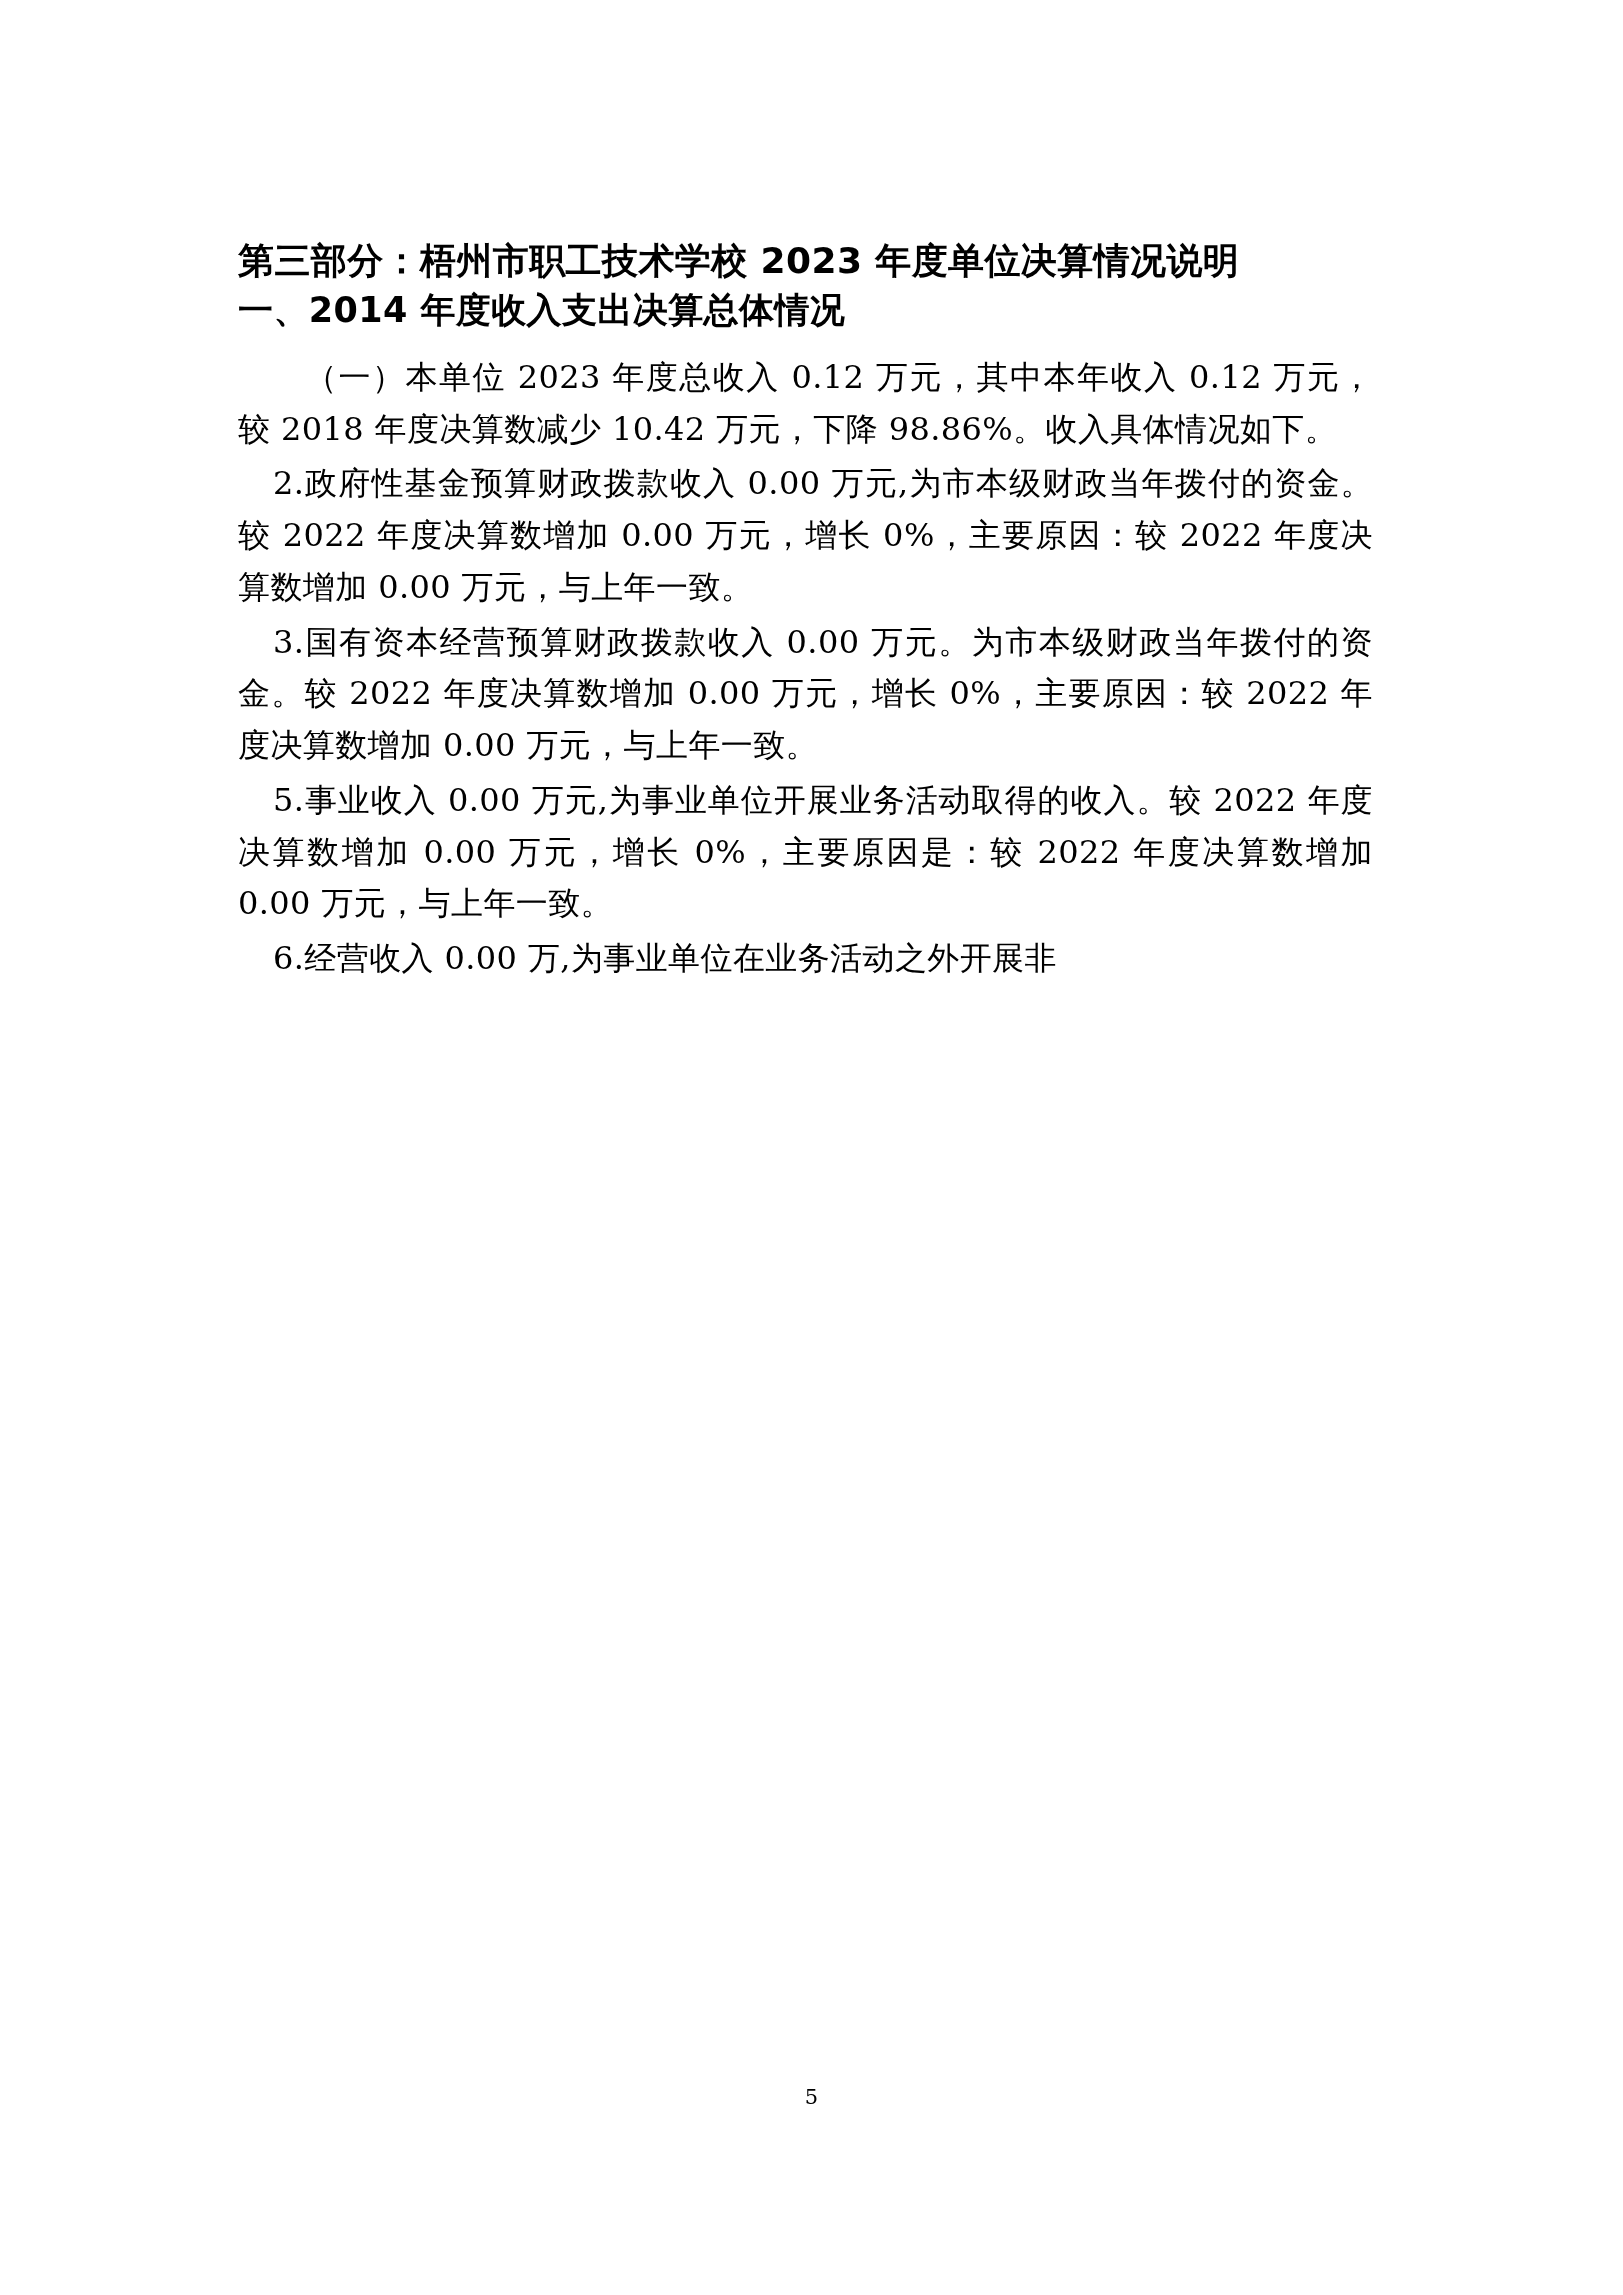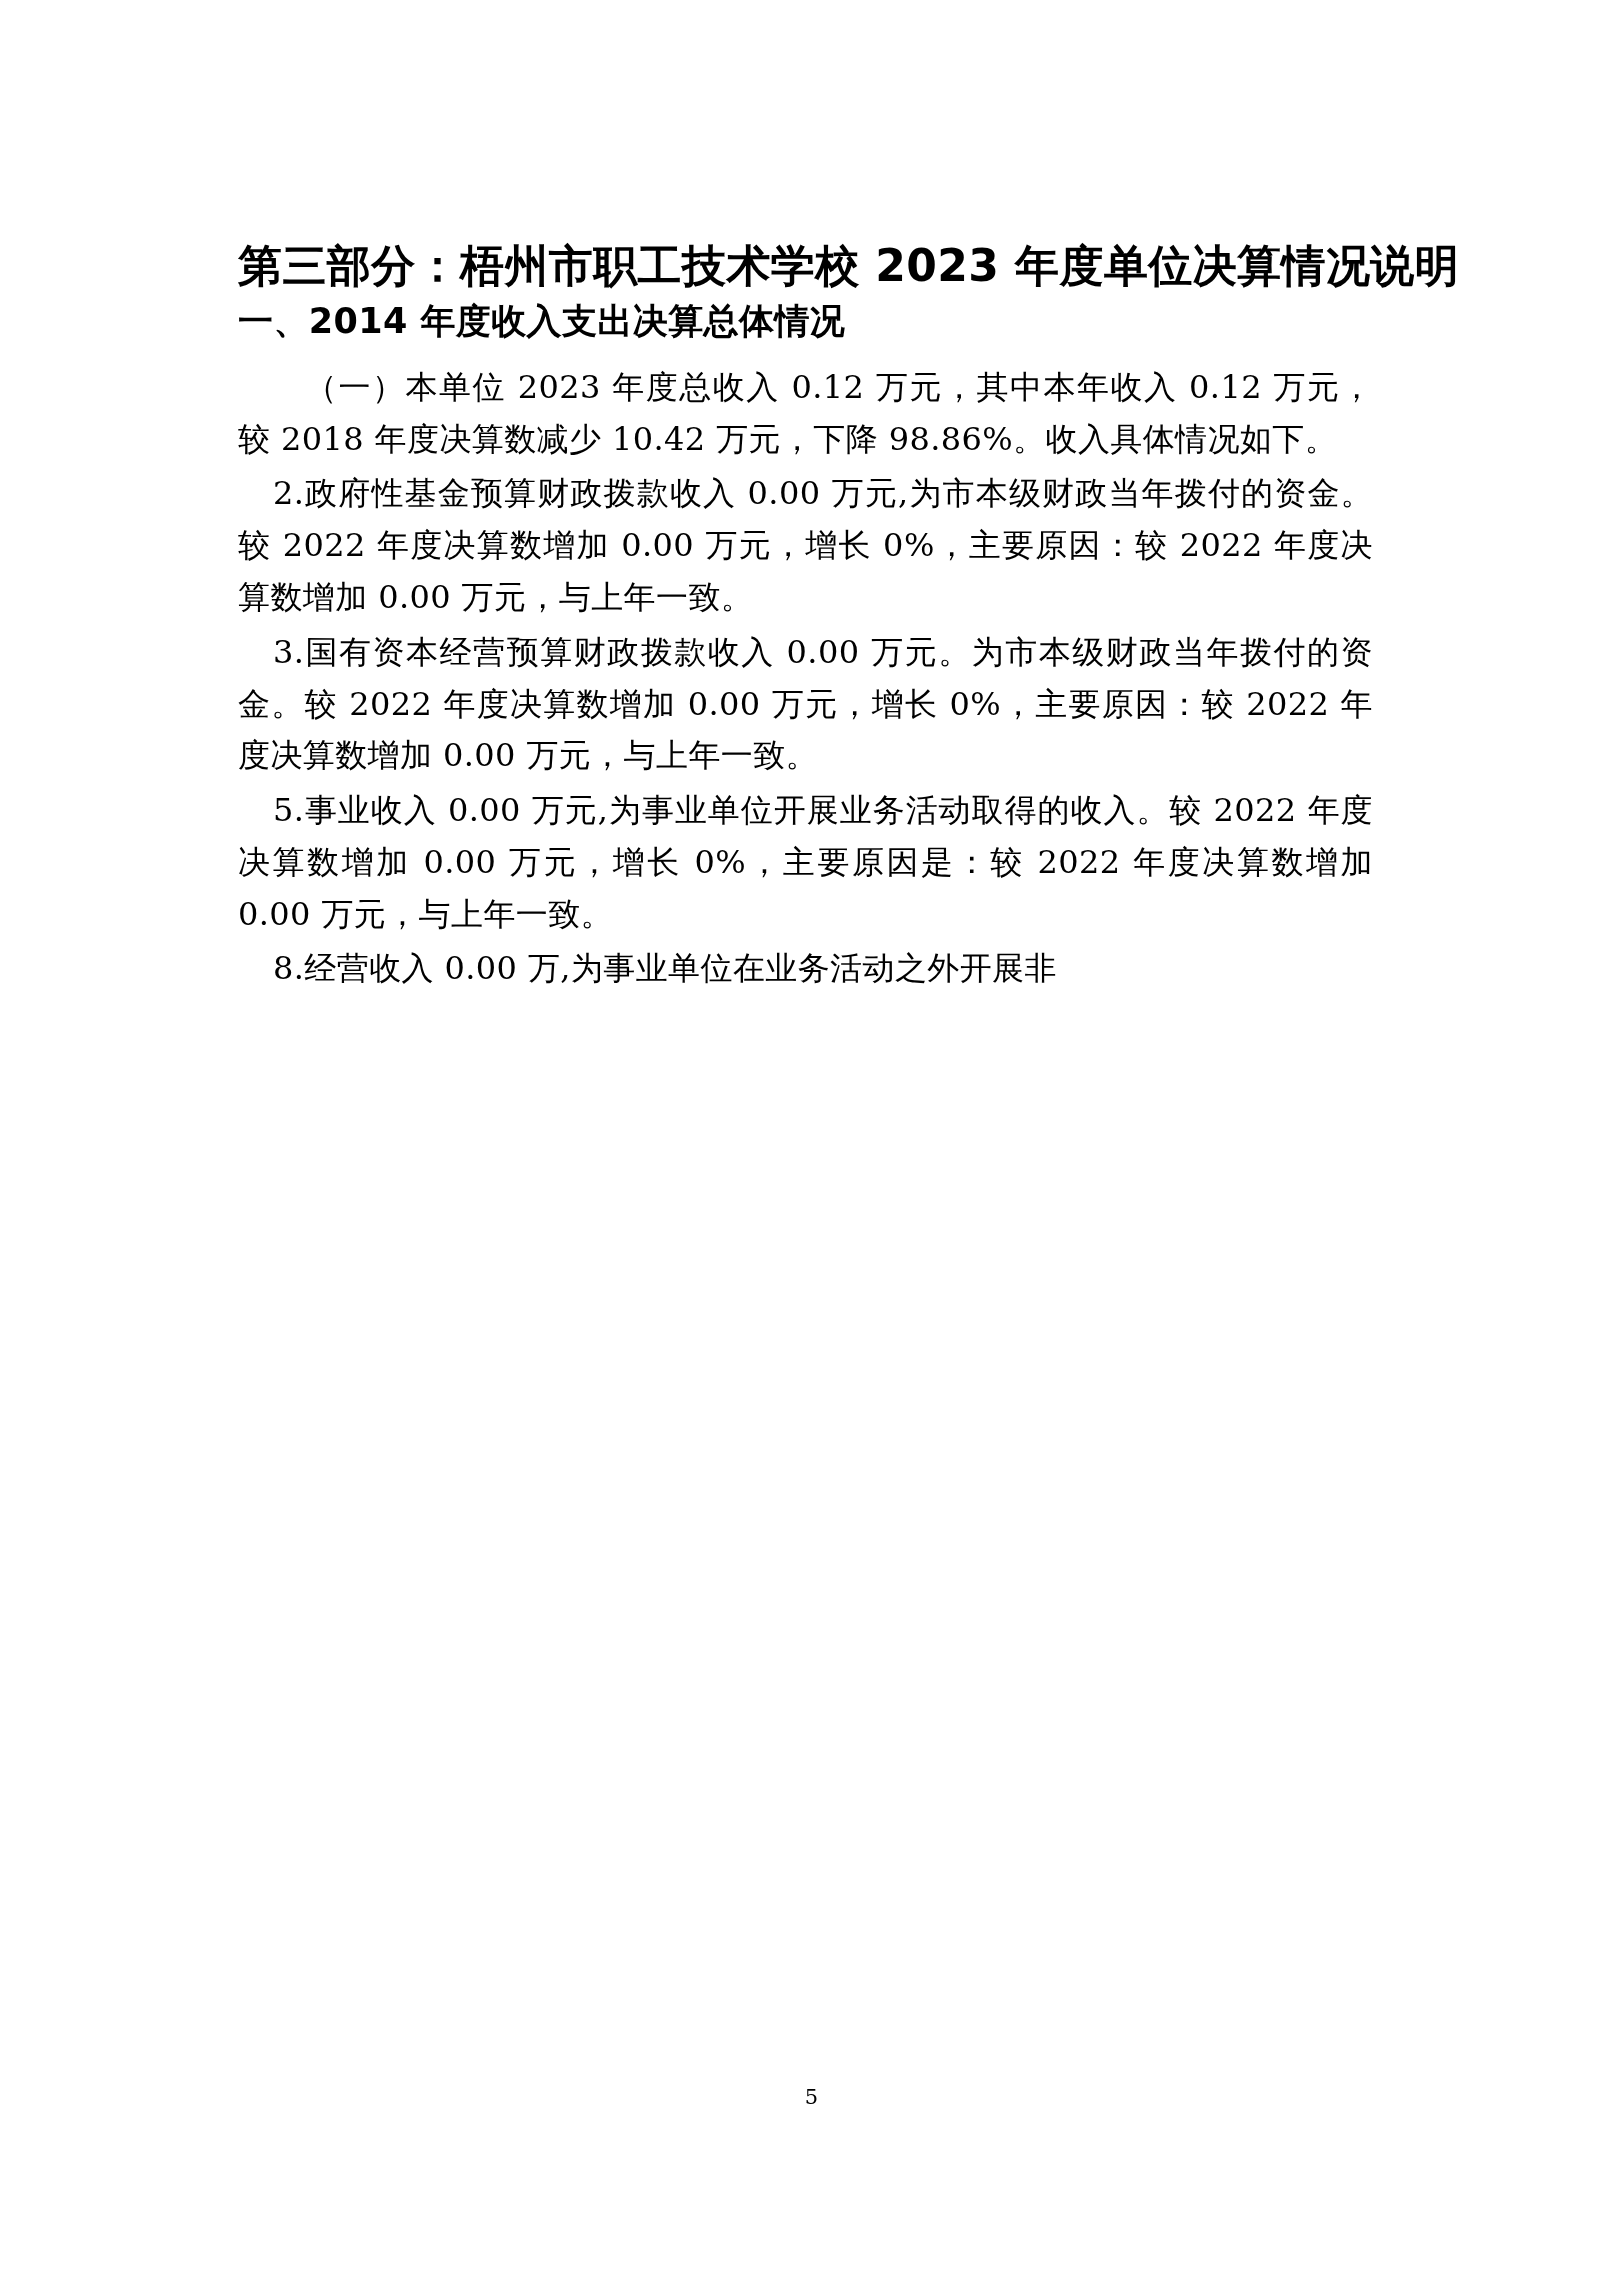--- a/index.html
+++ b/index.html
@@ -21,21 +21,21 @@
   }
   .content {
     position: absolute;
     left: 238px;
     top: 238px;
     width: 1135px;
   }
   .doc-heading {
     font-family: "DejaVu Sans", "Liberation Sans", sans-serif;
     font-weight: bold;
-    font-size: 44px;
+    font-size: 36px;
     line-height: 1.28;
     letter-spacing: 0.4px;
     margin: 0 0 4.2px 0;
     white-space: nowrap;
   }
   .doc-subheading {
     font-family: "DejaVu Sans", "Liberation Sans", sans-serif;
     font-weight: bold;
     font-size: 35px;
     line-height: 1.30;
@@ -79,19 +79,19 @@
 
     <p class="body-text indent-2">（一）本单位 2023 年度总收入 0.12 万元，其中本年收入 0.12 万元，较 2018 年度决算数减少 10.42 万元，下降 98.86%。收入具体情况如下。</p>
 
 
     <p class="body-text indent-1">2.政府性基金预算财政拨款收入 0.00 万元,为市本级财政当年拨付的资金。较 2022 年度决算数增加 0.00 万元，增长 0%，主要原因：较 2022 年度决算数增加 0.00 万元，与上年一致。</p>
 
     <p class="body-text indent-1">3.国有资本经营预算财政拨款收入 0.00 万元。为市本级财政当年拨付的资金。较 2022 年度决算数增加 0.00 万元，增长 0%，主要原因：较 2022 年度决算数增加 0.00 万元，与上年一致。</p>
 
     <p class="body-text indent-1">5.事业收入 0.00 万元,为事业单位开展业务活动取得的收入。较 2022 年度决算数增加 0.00 万元，增长 0%，主要原因是：较 2022 年度决算数增加 0.00 万元，与上年一致。</p>
 
-    <p class="body-text indent-1">8.经营收入 0.00 万,为事业单位在业务活动之外开展非</p>
+    <p class="body-text indent-1">6.经营收入 0.00 万,为事业单位在业务活动之外开展非</p>
 
   </div>
 
   <div class="page-number">5</div>
 </div>
 
 
 </body></html>

